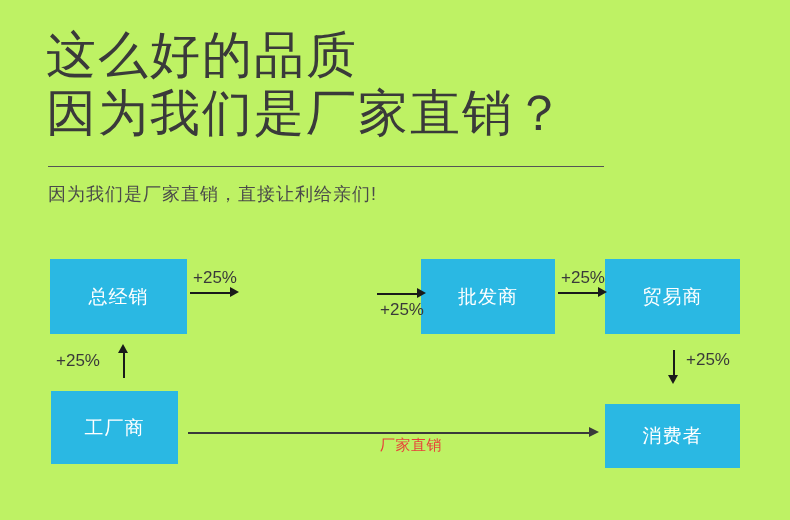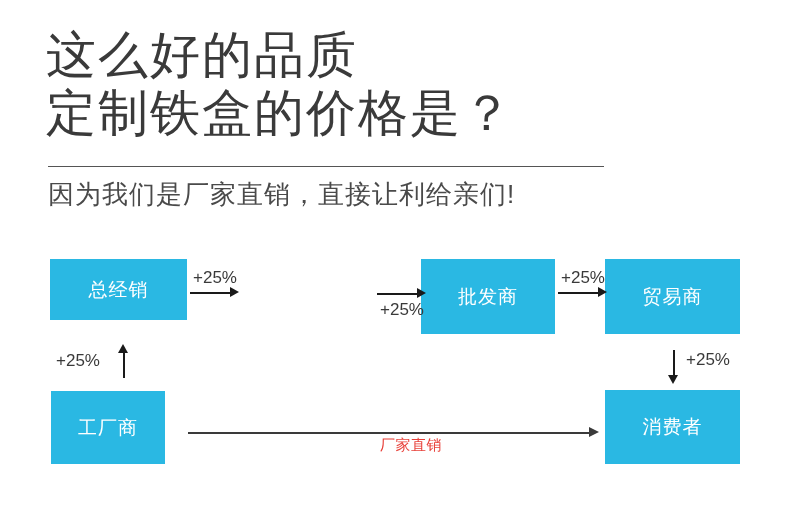--- a/index.html
+++ b/index.html
@@ -10,21 +10,21 @@
     width: 790px;
     height: 520px;
     background: #e6e6e6;
     font-family: "Liberation Sans", "DejaVu Sans", sans-serif;
     overflow: hidden;
   }
   #page {
     position: relative;
     width: 790px;
     height: 520px;
-    background: #ffffff;
+    background: #bef264;
   }
 
   
   .headline {
     position: absolute;
     left: 46px;
     top: 26px;
     width: 700px;
   }
   .headline-line {
@@ -40,44 +40,44 @@
     left: 48px;
     top: 166px;
     width: 556px;
     height: 1px;
     background: #555555;
   }
   .subhead {
     position: absolute;
     left: 48px;
     top: 177px;
-    font-size: 26px;
+    font-size: 18px;
     line-height: 34px;
     color: #4a4a4a;
     letter-spacing: 1px;
     white-space: nowrap;
   }
 
   
   .box {
     position: absolute;
     background: #2ab8e3;
     color: #ffffff;
     font-size: 19px;
     letter-spacing: 1px;
     display: flex;
     align-items: center;
     justify-content: center;
   }
-  #box-zongjingxiao { left: 50px;  top: 259px; width: 137px; height: 61px; }
+  #box-zongjingxiao { left: 50px;  top: 259px; width: 137px; height: 75px; }
   #box-dailishang   { left: 237px; top: 259px; width: 138px; height: 75px; }
   #box-pifashang    { left: 421px; top: 259px; width: 134px; height: 75px; }
   #box-maoyishang   { left: 605px; top: 259px; width: 135px; height: 75px; }
-  #box-gongchang    { left: 51px;  top: 391px; width: 114px; height: 73px; text-align: right; }
-  #box-xiaofeizhe   { left: 605px; top: 390px; width: 135px; height: 74px; }
+  #box-gongchang    { left: 51px;  top: 391px; width: 127px; height: 73px; text-align: right; }
+  #box-xiaofeizhe   { left: 605px; top: 404px; width: 135px; height: 64px; }
 
   
   .conn {
     position: absolute;
     width: 50px;
   }
   .conn .pct {
     font-size: 17px;
     color: #3a3a3a;
     text-align: center;
@@ -206,21 +206,21 @@
     padding-left: 17px;
   }
 </style>
 </head>
 <body>
 
 <div id="page">
 
   <div class="headline">
     <div class="headline-line">这么好的品质</div>
-    <div class="headline-line">定制铁盒的价格是？</div>
+    <div class="headline-line">因为我们是厂家直销？</div>
   </div>
 
   <div class="divider"></div>
 
   <div class="subhead">因为我们是厂家直销，直接让利给亲们!</div>
 
   <div class="box" id="box-zongjingxiao">
     <span>总经销</span>
   </div>
   <div class="box" id="box-maoyishang">

